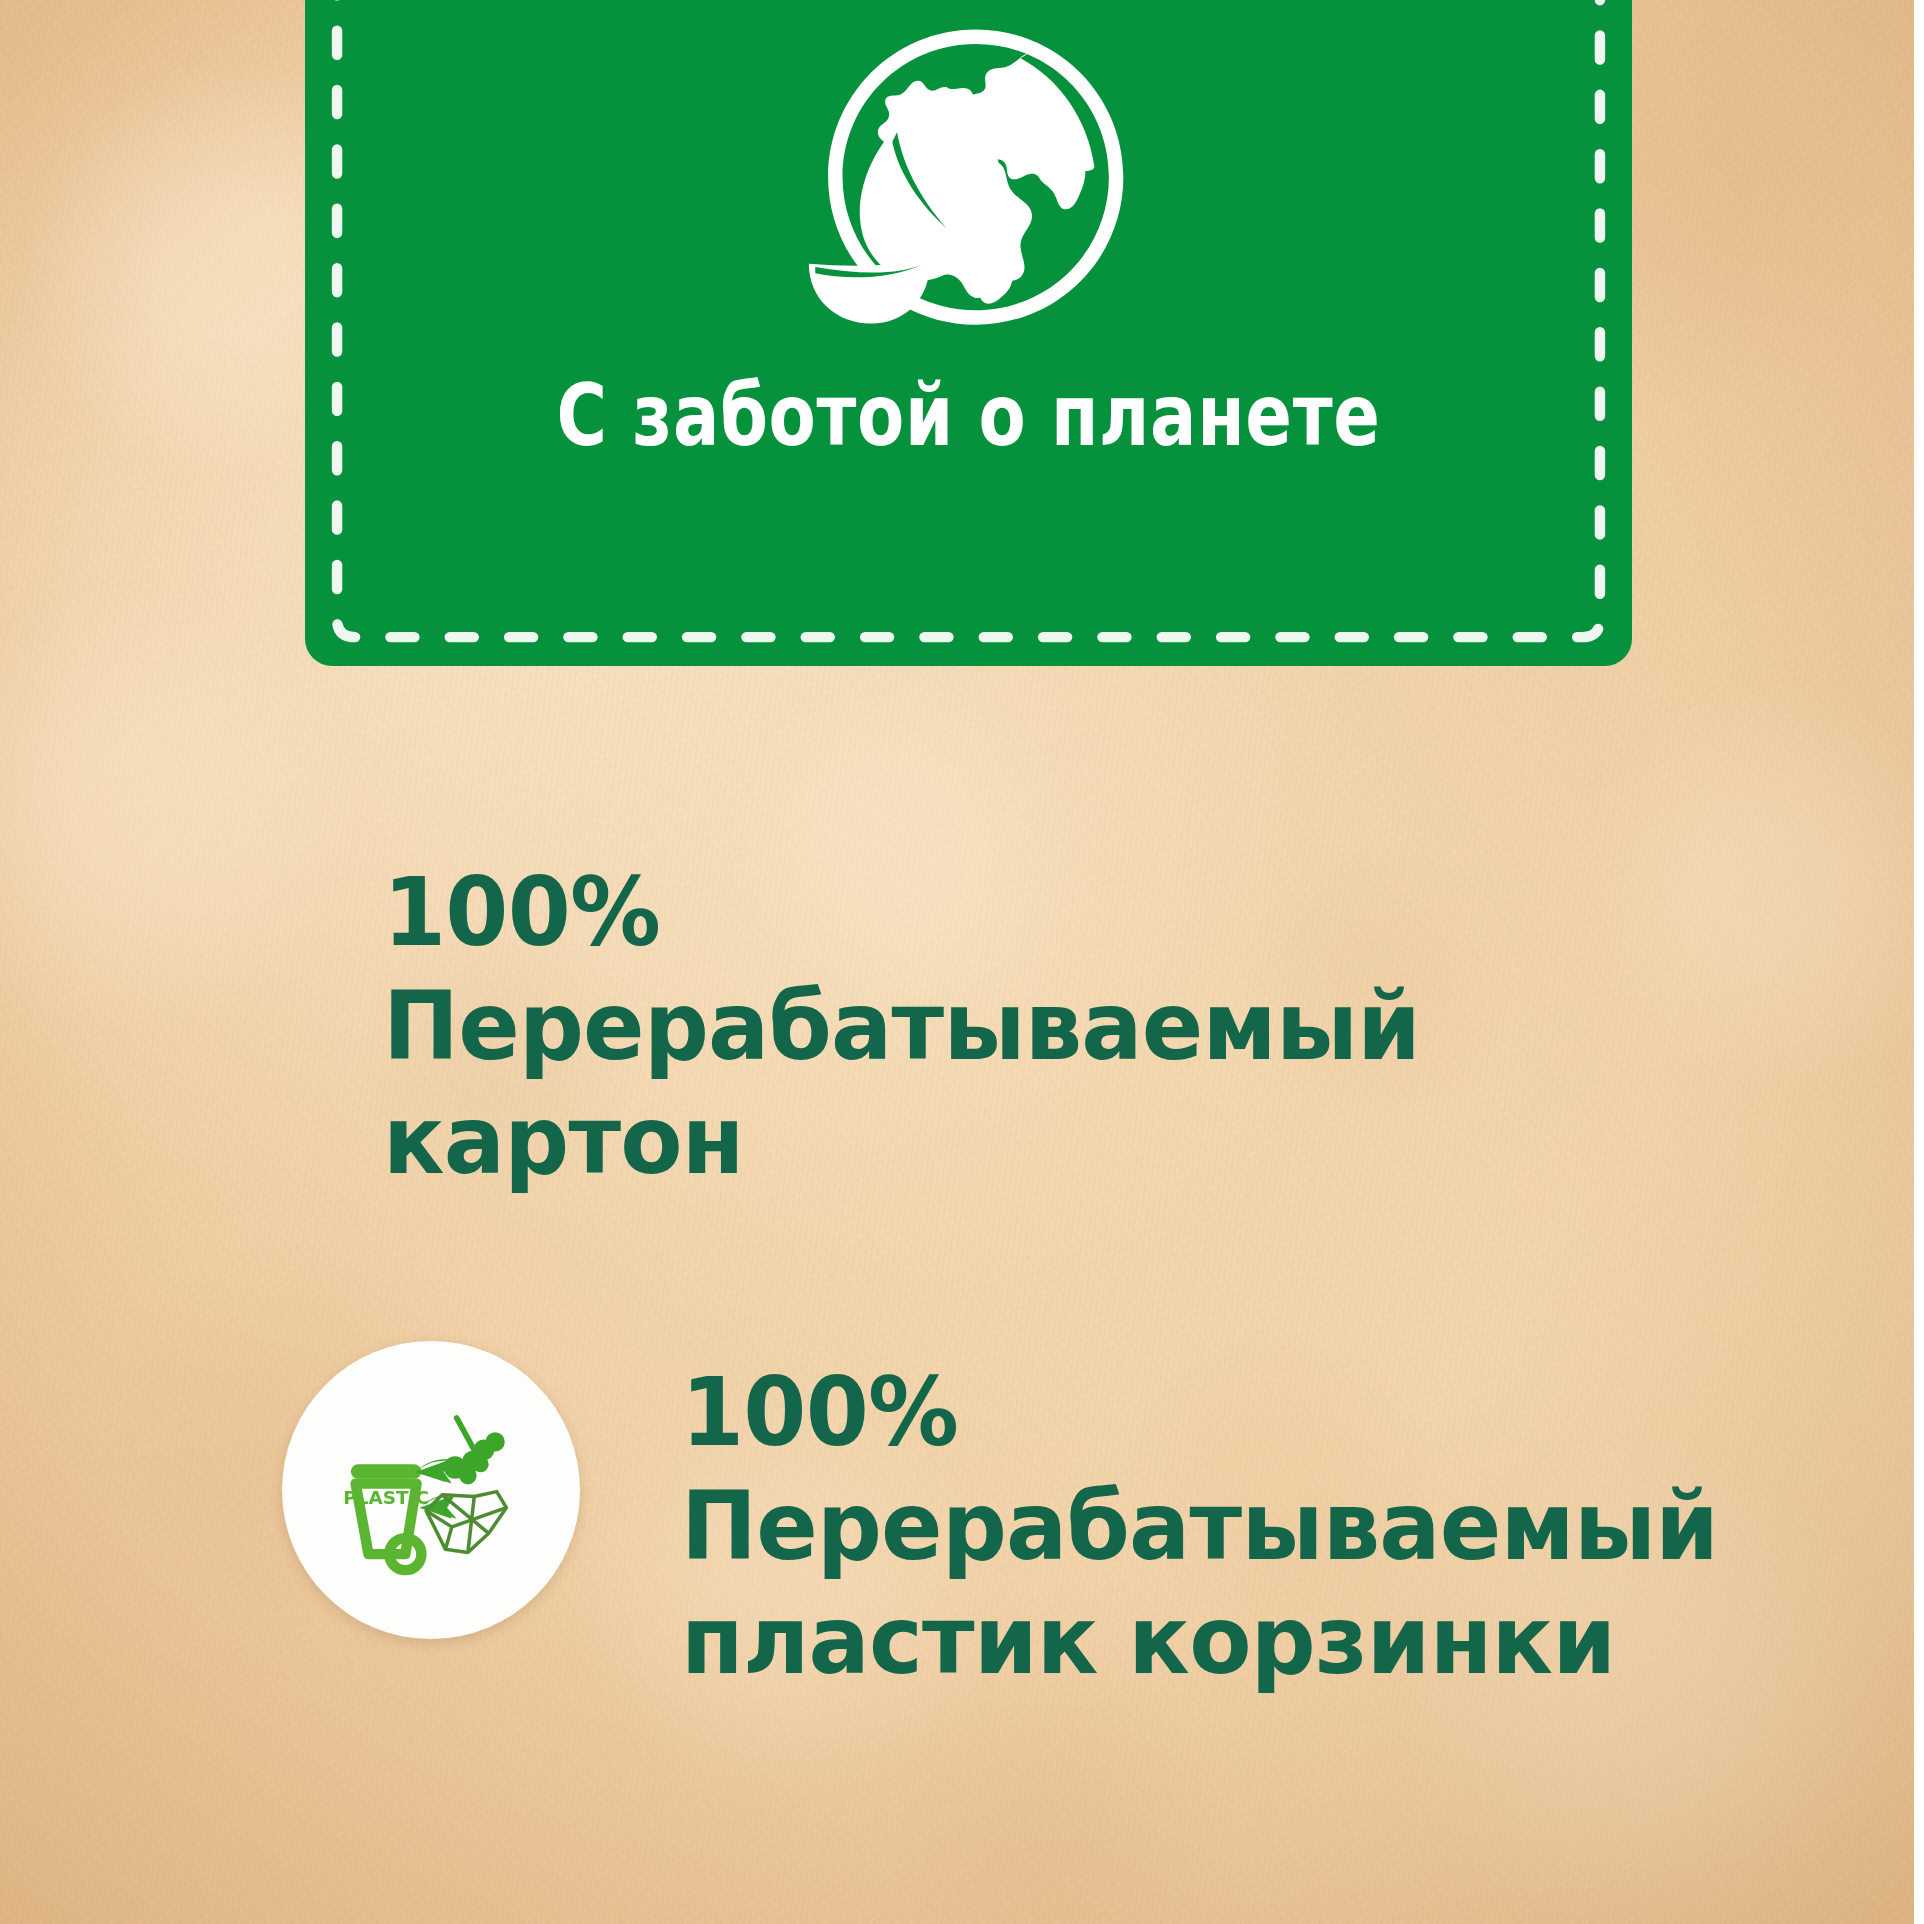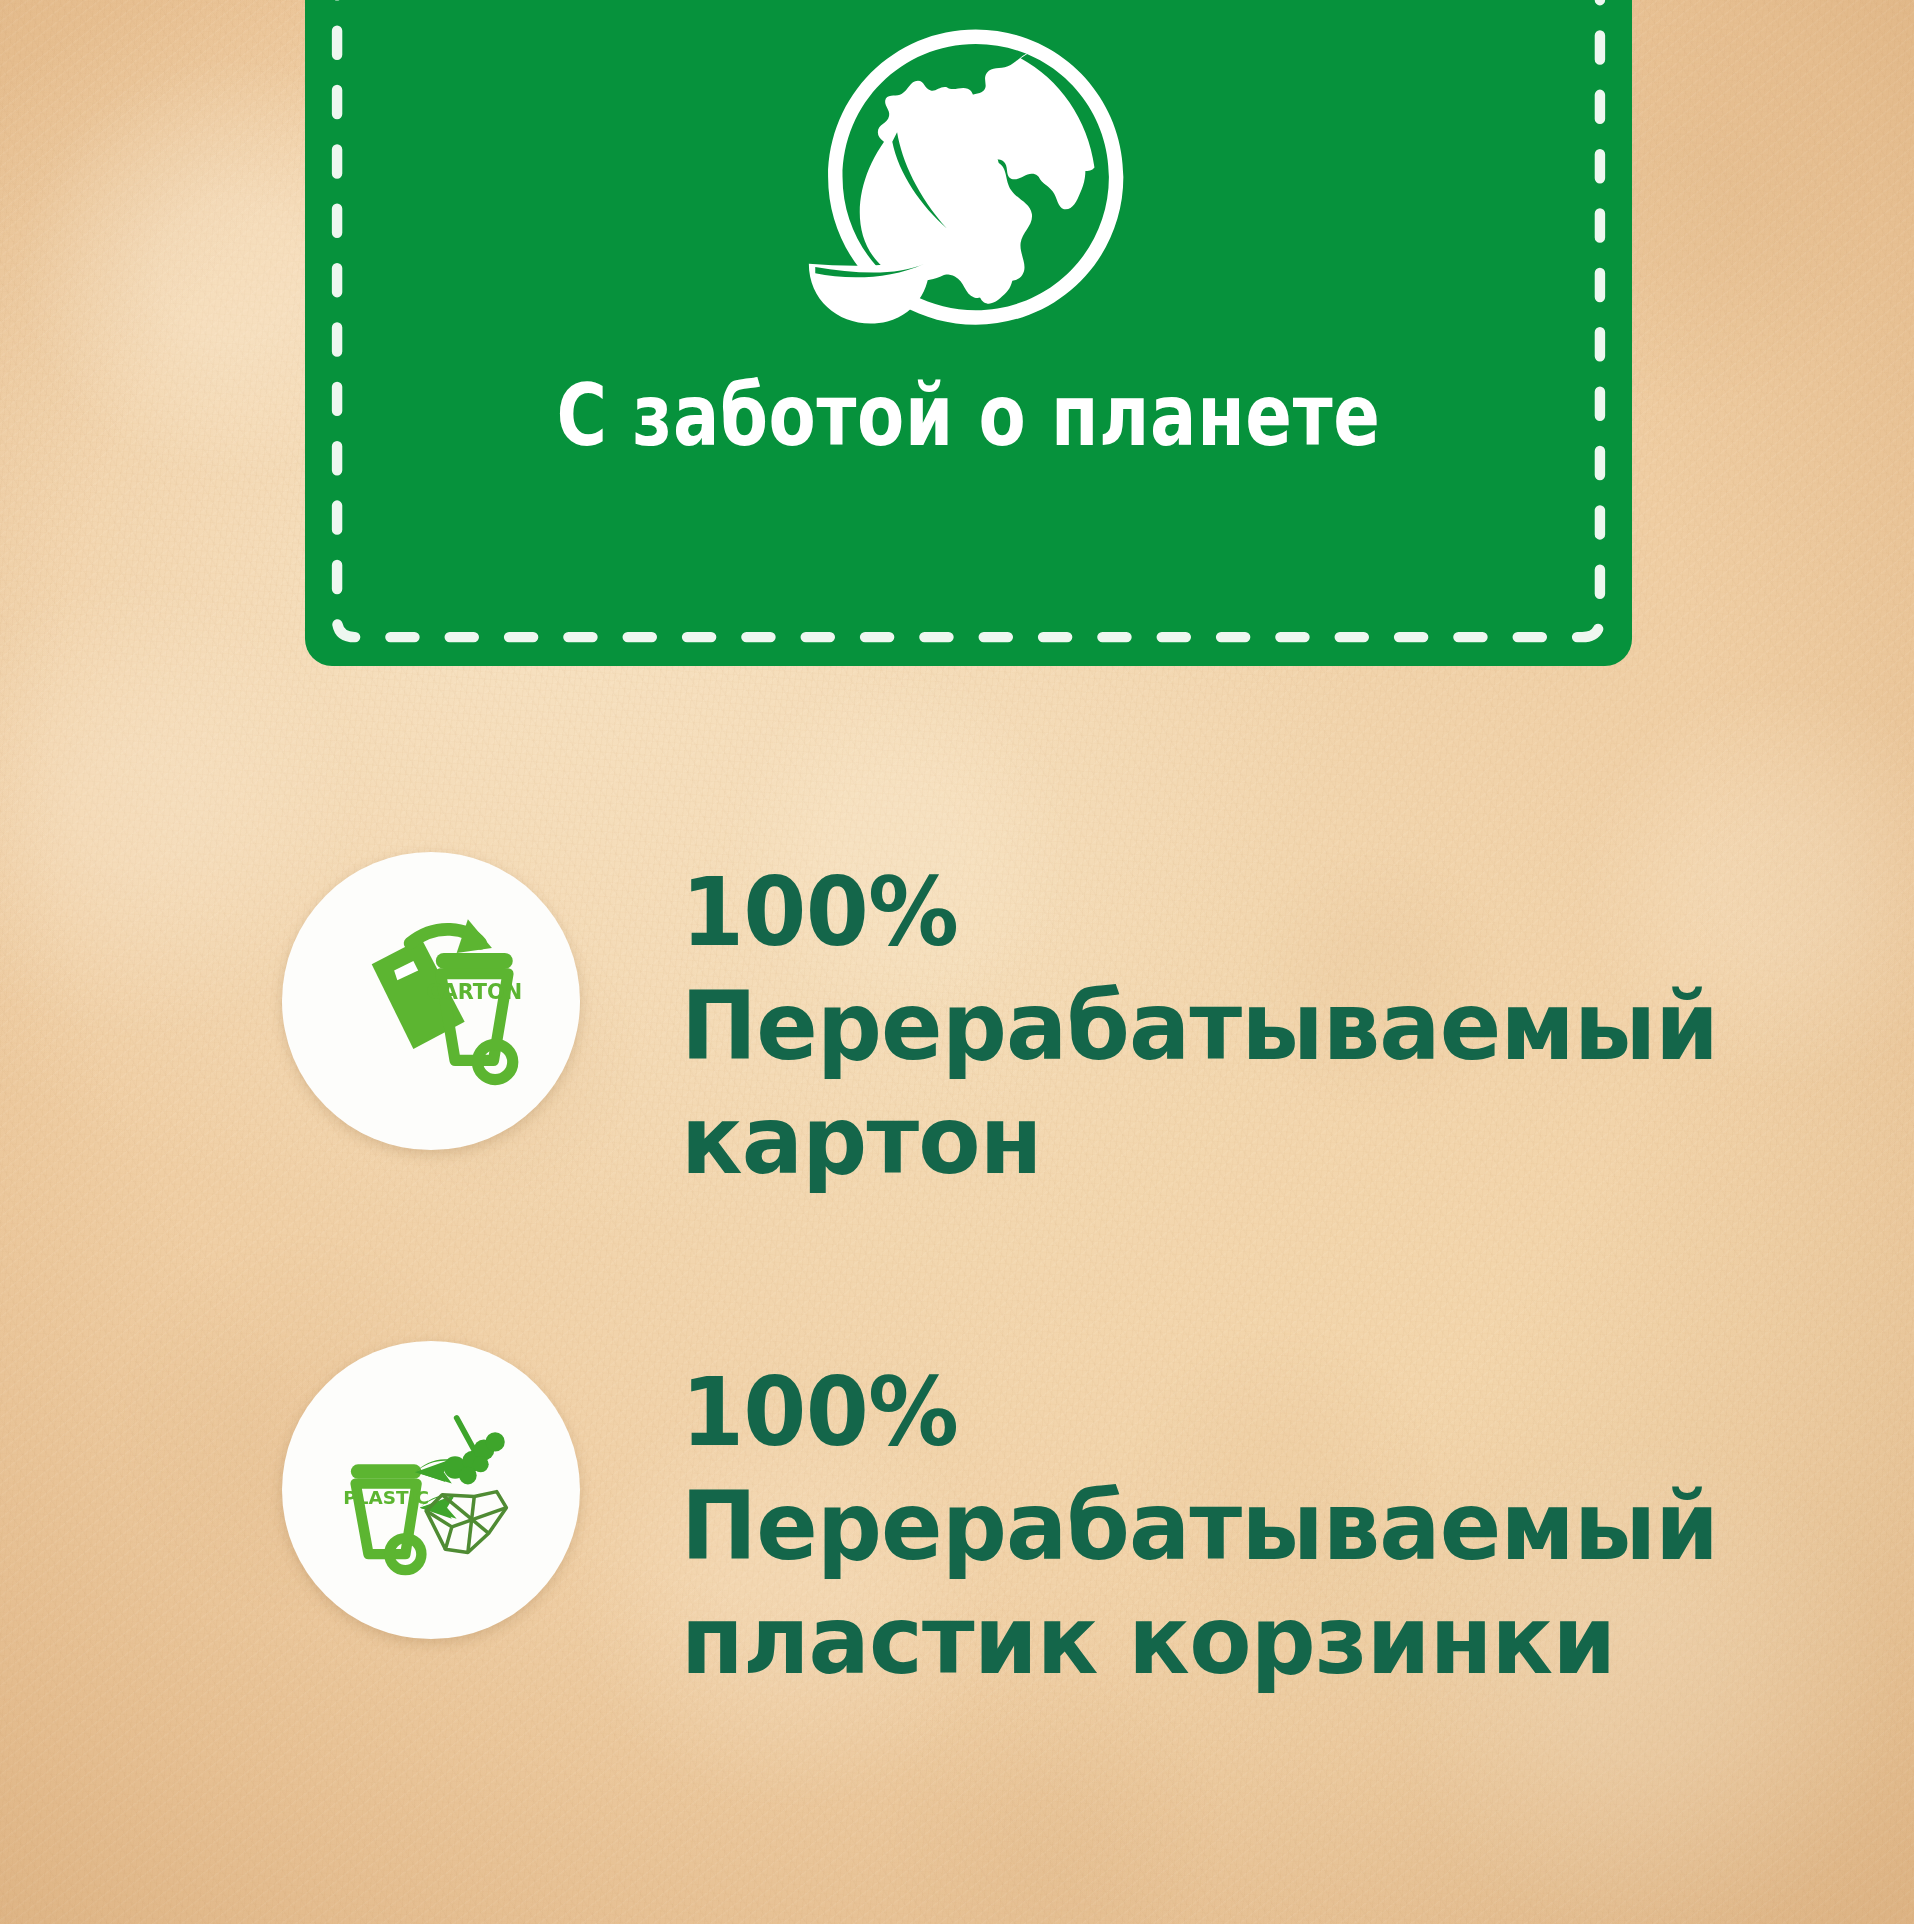--- a/index.html
+++ b/index.html
@@ -233,40 +233,20 @@
           <path d="M12 152 C 36 156 62 158 80 150 C 58 160 32 160 12 156 Z" fill="#06923c"></path>
         </g>
       </svg>
     </div>
 
     <div id="banner-title">С заботой о планете</div>
   </div>
 
   <div class="feature-row" id="feature-1">
 
-    <div class="feature-badge">
-      <svg width="202" height="202" viewBox="0 0 126 126">
-
-        <g fill="#5cb531">
-          <path d="M26 40 L57 24 L84 76 L52 93 Z"></path>
-          <path d="M40 44 L52 38 L55 44 L42 50 Z" fill="#ffffff"></path>
-        </g>
-
-        <path d="M50 27 C 66 14 86 17 94 27" fill="none" stroke="#5cb531" stroke-width="8" stroke-linecap="round"></path>
-        <path d="M86 12 L101 30 L79 33 Z" fill="#5cb531"></path>
-
-        <rect x="66" y="33" width="48" height="10" rx="5" fill="#5cb531"></rect>
-
-        <path d="M69 46 L111 46 L102 100 L78 100 Z" fill="none" stroke="#5cb531" stroke-width="7" stroke-linejoin="round"></path>
-
-        <circle cx="103" cy="101" r="11" fill="none" stroke="#5cb531" stroke-width="7"></circle>
-
-        <text x="90" y="62" text-anchor="middle" font-family="'DejaVu Sans', sans-serif" font-size="13" font-weight="700" fill="#5cb531">CARTON</text>
-      </svg>
-    </div>
 
     <div class="feature-text"><span>100%</span>
 <span>Перерабатываемый</span>
 <span>картон</span></div>
   </div>
 
   <div class="feature-row" id="feature-2">
 
     <div class="feature-badge">
       <svg width="202" height="202" viewBox="0 0 126 126">

